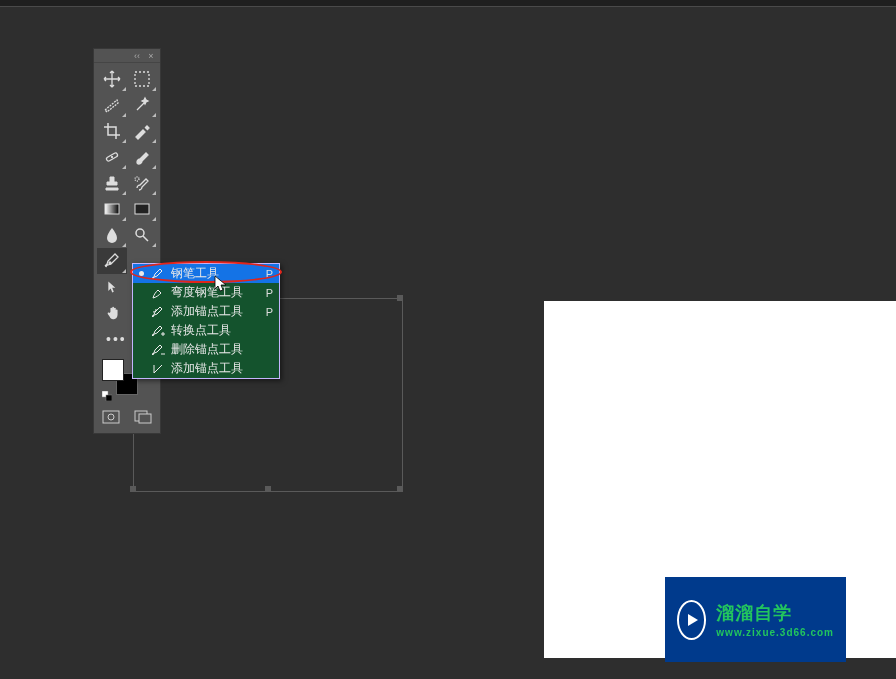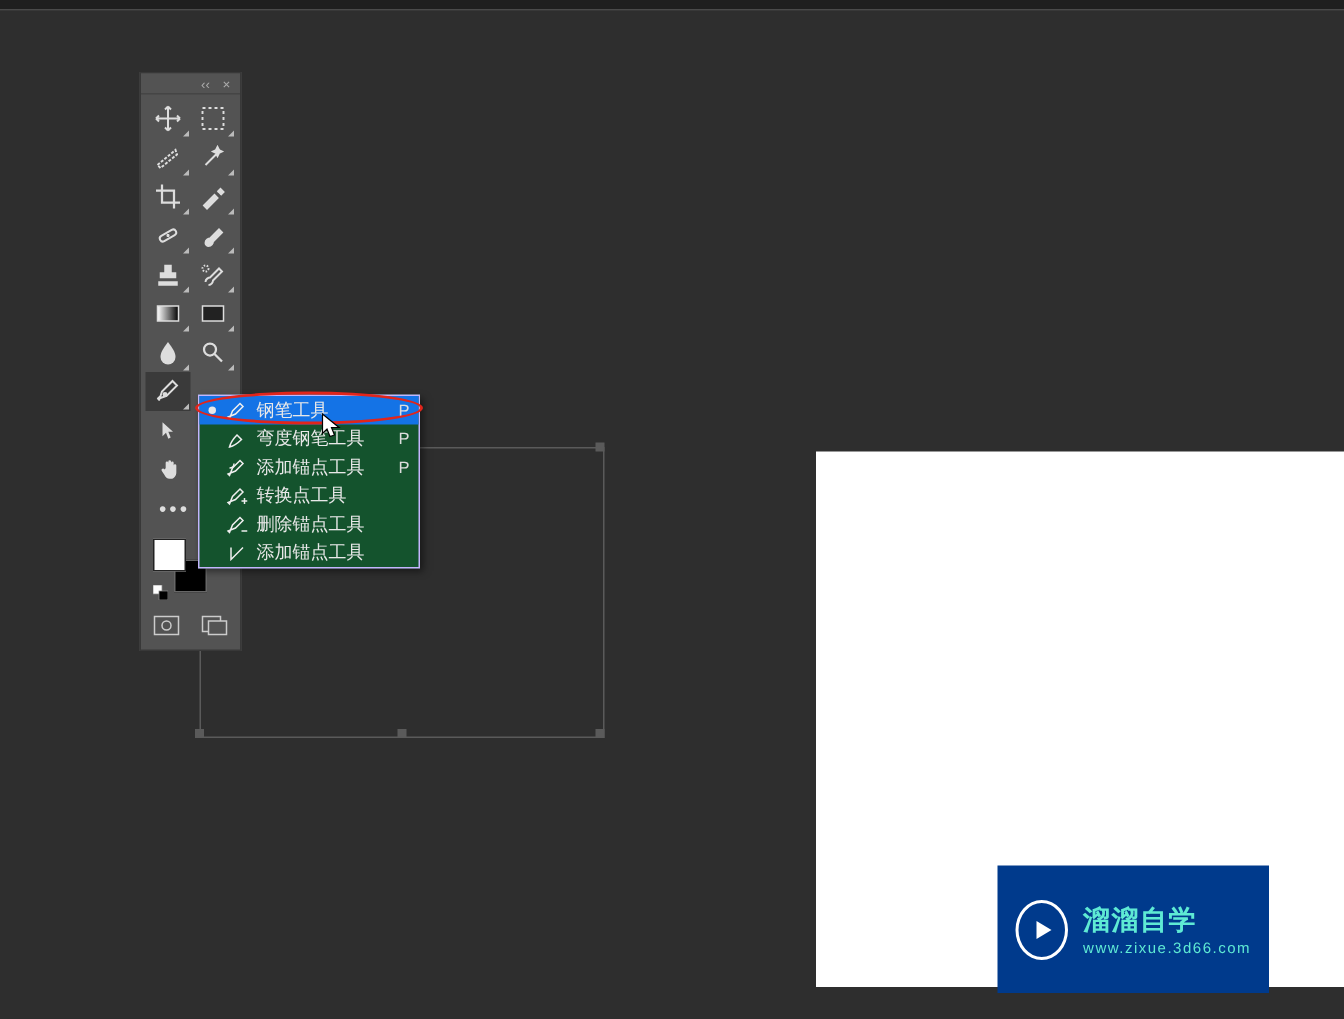--- a/index.html
+++ b/index.html
@@ -205,23 +205,23 @@
       align-items: center;
       padding: 0 12px;
       gap: 10px;
     }
     .wm-logo {
       width: 40px; height: 40px;
       border: 2px solid #fff;
       border-radius: 50%;
       display:flex;align-items:center;justify-content:center;
     }
-    .wm-text { color:#5eead4; display:flex;flex-direction:column; }
+    .wm-text { color:#22c55e; display:flex;flex-direction:column; }
     .wm-main { font-size: 18px; font-weight: bold; letter-spacing: 1px; }
-    .wm-sub { font-size: 10px; letter-spacing: 1px; margin-top:2px;}
+    .wm-sub { font-size: 10px; letter-spacing: 1px; margin-top:2px;font-weight:bold;}
     .artboard-guides {
       position: absolute;
       left: 128px;
       top: 290px;
       width: 270px;
       height: 200px;
       pointer-events: none;
     }
     .guide-box {
       position: absolute;

